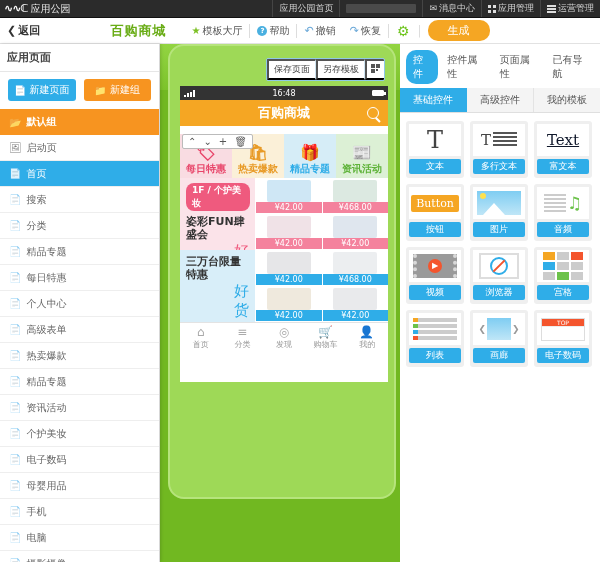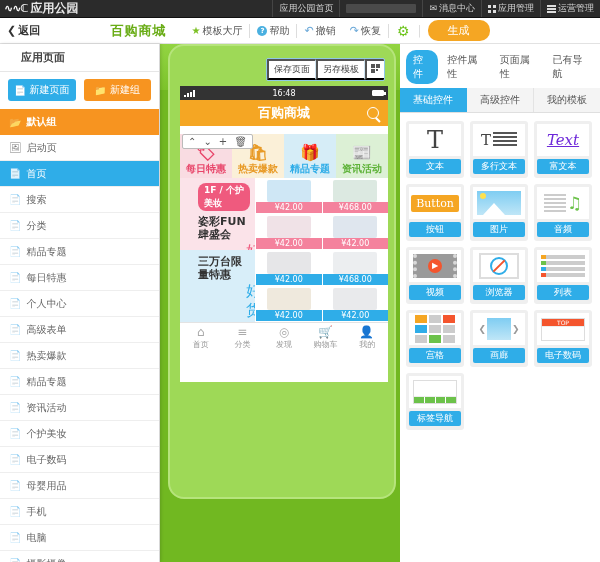--- a/index.html
+++ b/index.html
@@ -15,21 +15,21 @@
     height: 18px; background: #2b2b2b;
     display: flex; align-items: center;
     color: #cfcfcf; font-size: 9px;
     border-bottom: 1px solid #111;
   }
   .logo-wrap { display: flex; align-items: center; padding-left: 4px; width: 340px; }
   .logo-mark {
     font-size: 11px; font-weight: bold; color: #fff;
     letter-spacing: -1px; font-style: italic; margin-right: 3px;
   }
-  .logo-text { color: #e8e8e8; font-size: 12px; font-weight: bold; }
+  .logo-text { color: #e8e8e8; font-size: 10px; font-weight: normal; }
   .topbar-right { display: flex; align-items: center; margin-left: auto; height: 100%; }
   .tb-item {
     display: flex; align-items: center; gap: 2px;
     padding: 0 6px; height: 100%;
     border-left: 1px solid #454545;
     white-space: nowrap; color: #d2d2d2; font-size: 9px;
   }
   .tb-blank { width: 70px; height: 9px; background: #4a4a4a; border-radius: 1px; }
   .mini-ico { display: inline-block; line-height: 1; font-size: 9px; color: #d8d8d8; }
   .grid-ico {
@@ -95,21 +95,21 @@
     position: absolute; top: 0; left: 0; width: 600px; height: 46px;
     background: linear-gradient(#93d442, #7cc32b);
   }
   
   .left-panel {
     position: absolute; top: 0; left: 0; width: 160px; height: 518px;
     background: #fff; border-right: 1px solid #d7d7d7;
     box-shadow: 1px 0 3px rgba(0,0,0,.15);
   }
   .lp-title {
-    padding: 6px 21px; font-size: 11px; font-weight: bold; color: #444;
+    padding: 6px 7px; font-size: 11px; font-weight: bold; color: #444;
     border-bottom: 1px solid #e6e6e6;
   }
   .lp-btns { display: flex; gap: 8px; padding: 7px 8px 8px; }
   .lp-btn {
     flex: 1; display: flex; align-items: center; justify-content: center; gap: 3px;
     height: 22px; border-radius: 3px; color: #fff; font-size: 10px; border: none;
   }
   .lp-btn.blue { background: #2fade8; }
   .lp-btn.orange { background: #f79420; }
   .page-list { overflow: hidden; }
@@ -198,21 +198,21 @@
   .edit-toolbar {
     position: absolute; top: 0; left: 2px;
     background: #fff; border: 1px solid #bbb; border-radius: 2px;
     display: flex; align-items: center; gap: 7px;
     padding: 1px 5px; font-size: 10px; color: #555; z-index: 5;
   }
   .floor {
     display: flex; height: 72px; overflow: hidden;
   }
   .floor-left {
-    width: 75px; padding: 5px 5px 0 18px; position: relative;
+    width: 75px; padding: 5px 5px 0 6px; position: relative;
   }
   .floor-tag {
     display: inline-block; color: #fff; font-size: 9px; font-weight: bold;
     padding: 1px 6px; border-radius: 8px; margin-bottom: 4px;
   }
   .floor-ttl { font-size: 11px; color: #333; font-weight: bold; line-height: 1.2; }
   .floor-sub { font-size: 15px; margin-top: 1px; margin-left: 48px; }
   .floor-right { flex: 1; display: flex; flex-wrap: wrap; }
   .prod {
     width: 50%; height: 36px; position: relative;
@@ -565,21 +565,21 @@
         </div>
         <div class="wcard">
           <div class="wthumb">
             <span style="font-size:15px;font-family:'DejaVu Serif',serif;color:#444">T</span>
             <span style="display:inline-block;width:24px;height:16px;background:repeating-linear-gradient(#555 0 2px,#fff 2px 4px);margin-left:2px"></span>
           </div>
           <div class="wlabel">多行文本</div>
         </div>
         <div class="wcard">
           <div class="wthumb">
-            <span style="font-size:15px;font-family:'DejaVu Serif',serif;color:#6d28d9;font-style:italic;text-decoration:underline">Text</span>
+            <span style="font-size:15px;font-family:'DejaVu Serif',serif;color:#0f172a;text-decoration:underline">Text</span>
           </div>
           <div class="wlabel">富文本</div>
         </div>
         <div class="wcard">
           <div class="wthumb">
             <span style="background:#f5a623;color:#fff;font-size:11px;font-family:'DejaVu Serif',serif;padding:2px 5px;border-radius:2px">Button</span>
           </div>
           <div class="wlabel">按钮</div>
         </div>
         <div class="wcard">
@@ -607,76 +607,62 @@
           <div class="wlabel">视频</div>
         </div>
         <div class="wcard">
           <div class="wthumb">
             <span style="display:block;width:40px;height:26px;border:2px solid #ddd;position:relative">
               <span style="position:absolute;left:50%;top:50%;transform:translate(-50%,-50%);width:18px;height:18px;border:2px solid #2fade8;border-radius:50%"></span>
               <span style="position:absolute;left:50%;top:50%;transform:translate(-50%,-50%) rotate(45deg);width:2px;height:16px;background:#f4552d"></span>
             </span>
           </div>
           <div class="wlabel">浏览器</div>
-        </div>
-        <div class="wcard">
-          <div class="wthumb">
-            <span style="display:block;width:44px">
-              <span style="display:block;height:4px;margin-bottom:2px;background:linear-gradient(to right,#f5a623 0 5px,#ccc 5px)"></span>
-              <span style="display:block;height:4px;margin-bottom:2px;background:linear-gradient(to right,#6cc24a 0 5px,#ccc 5px)"></span>
-              <span style="display:block;height:4px;margin-bottom:2px;background:linear-gradient(to right,#2fade8 0 5px,#ccc 5px)"></span>
-              <span style="display:block;height:4px;background:linear-gradient(to right,#f4552d 0 5px,#ccc 5px)"></span>
-            </span>
-          </div>
-          <div class="wlabel">列表</div>
         </div>
         <div class="wcard">
           <div class="wthumb">
             <span style="display:grid;grid-template-columns:repeat(3,12px);gap:2px">
               <i style="background:#f5a623;height:8px"></i>
               <i style="background:#ccc;height:8px"></i>
               <i style="background:#f4552d;height:8px"></i>
               <i style="background:#2fade8;height:8px"></i>
               <i style="background:#ccc;height:8px"></i>
               <i style="background:#ccc;height:8px"></i>
               <i style="background:#ccc;height:8px"></i>
               <i style="background:#6cc24a;height:8px"></i>
               <i style="background:#ccc;height:8px"></i>
             </span>
           </div>
           <div class="wlabel">宫格</div>
         </div>
         <div class="wcard">
           <div class="wthumb">
+            <span style="display:block;width:44px">
+              <span style="display:block;height:4px;margin-bottom:2px;background:linear-gradient(to right,#f5a623 0 5px,#ccc 5px)"></span>
+              <span style="display:block;height:4px;margin-bottom:2px;background:linear-gradient(to right,#6cc24a 0 5px,#ccc 5px)"></span>
+              <span style="display:block;height:4px;margin-bottom:2px;background:linear-gradient(to right,#2fade8 0 5px,#ccc 5px)"></span>
+              <span style="display:block;height:4px;background:linear-gradient(to right,#f4552d 0 5px,#ccc 5px)"></span>
+            </span>
+          </div>
+          <div class="wlabel">列表</div>
+        </div>
+        <div class="wcard">
+          <div class="wthumb">
             <span style="display:flex;align-items:center;gap:1px">
               <i style="color:#999;font-size:9px">❮</i>
               <i style="display:block;width:24px;height:22px;background:linear-gradient(#7fcdf2,#bfe6f7)"></i>
               <i style="color:#999;font-size:9px">❯</i>
             </span>
           </div>
           <div class="wlabel">画廊</div>
         </div>
         <div class="wcard">
           <div class="wthumb">
             <span style="display:block;width:44px;border:1px solid #ddd">
               <span style="display:block;background:#f4552d;color:#fff;font-size:6px;text-align:center">TOP</span>
               <span style="display:block;height:14px;border-top:1px solid #eee"></span>
             </span>
           </div>
           <div class="wlabel">电子数码</div>
         </div>
-        <div class="wcard">
-          <div class="wthumb">
-            <span style="display:block;width:44px;border:1px solid #ddd">
-              <span style="display:block;height:16px;border-bottom:1px solid #eee"></span>
-              <span style="display:flex">
-                <i style="flex:1;height:6px;background:#6cc24a;border-right:1px solid #fff"></i>
-                <i style="flex:1;height:6px;background:#6cc24a;border-right:1px solid #fff"></i>
-                <i style="flex:1;height:6px;background:#6cc24a;border-right:1px solid #fff"></i>
-                <i style="flex:1;height:6px;background:#6cc24a"></i>
-              </span>
-            </span>
-          </div>
-          <div class="wlabel">标签导航</div>
-        </div>
       </div>
   </div>
 </div>
 
 </body></html>

